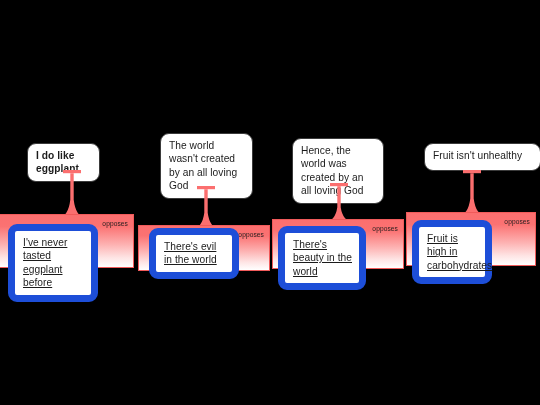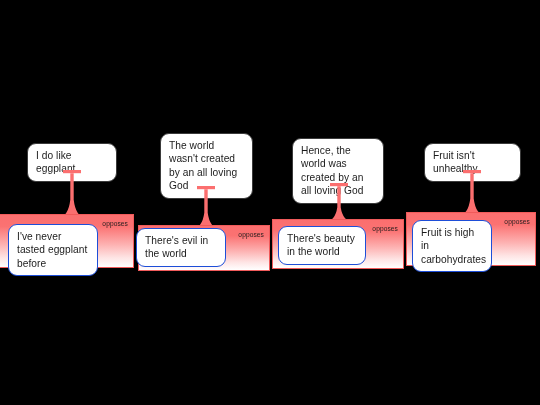--- a/index.html
+++ b/index.html
@@ -61,45 +61,46 @@
     line-height: 8px;
     color: #2a2020;
     letter-spacing: 0.1px;
     white-space: nowrap;
   }
 
   
   .premise-box {
     position: absolute;
     background: #ffffff;
-    border: 1px solid #1d4ed8;
+    border: 7px solid #1d4ed8;
     border-radius: 9px;
     box-sizing: border-box;
     color: #1b1b1b;
     font-size: 10.2px;
     line-height: 13.4px;
     padding: 5px 7px 5px 8px;
     letter-spacing: 0.05px;
+    text-decoration: underline;
   }
 
   
   .connector {
     position: absolute;
     pointer-events: none;
   }
   .connector svg { display: block; }
 </style>
 </head>
 <body>
 
 <div id="canvas"></div>
 
 <div id="groups-root">
     <div class="group">
-      <div class="claim-box" style="left: 27px; top: 143px; width: 90px; min-height: 28px;">I do like eggplant</div>
+      <div class="claim-box" style="left: 27px; top: 143px; width: 73px; min-height: 28px; font-weight: bold;">I do like eggplant</div>
       <div class="connector" style="left: 58px; top: 170px; width: 28px; height: 48px;">
         <svg width="28" height="48" viewBox="0 0 28 48">
           <rect x="5" y="0" width="18" height="3.2" fill="#fb6f6f"></rect>
           <path d="M 12.3 3.2 L 15.7 3.2 L 15.7 29.759999999999998 Q 17.7 47 28 48 L 0 48 Q 10.3 47 12.3 29.759999999999998 Z" fill="#fb6f6f"></path>
         </svg>
       </div>
       <div class="opposes-panel" style="left: -6px; top: 214px; width: 140px; height: 54px;">
         <span class="opposes-label">opposes</span>
       </div>
       <div class="premise-box" style="left: 8px; top: 224px; width: 90px; min-height: 37px;">I've never tasted eggplant before</div>
@@ -108,37 +109,37 @@
       <div class="claim-box" style="left: 160px; top: 133px; width: 93px; min-height: 47px;">The world wasn't created by an all loving God</div>
       <div class="connector" style="left: 192px; top: 186px; width: 28px; height: 43px;">
         <svg width="28" height="43" viewBox="0 0 28 43">
           <rect x="5" y="0" width="18" height="3.2" fill="#fb6f6f"></rect>
           <path d="M 12.3 3.2 L 15.7 3.2 L 15.7 26.66 Q 17.7 42 28 43 L 0 43 Q 10.3 42 12.3 26.66 Z" fill="#fb6f6f"></path>
         </svg>
       </div>
       <div class="opposes-panel" style="left: 138px; top: 225px; width: 132px; height: 46px;">
         <span class="opposes-label">opposes</span>
       </div>
-      <div class="premise-box" style="left: 136px; top: 228px; width: 90px; min-height: 37px;">There's evil in the world</div>
+      <div class="premise-box" style="left: 149px; top: 228px; width: 90px; min-height: 37px;">There's evil in the world</div>
     </div>
     <div class="group">
       <div class="claim-box" style="left: 292px; top: 138px; width: 92px; min-height: 47px;">Hence, the world was created by an all loving God</div>
       <div class="connector" style="left: 325px; top: 183px; width: 28px; height: 39px;">
         <svg width="28" height="39" viewBox="0 0 28 39">
           <rect x="5" y="0" width="18" height="3.2" fill="#fb6f6f"></rect>
           <path d="M 12.3 3.2 L 15.7 3.2 L 15.7 24.18 Q 17.7 38 28 39 L 0 39 Q 10.3 38 12.3 24.18 Z" fill="#fb6f6f"></path>
         </svg>
       </div>
       <div class="opposes-panel" style="left: 272px; top: 219px; width: 132px; height: 50px;">
         <span class="opposes-label">opposes</span>
       </div>
       <div class="premise-box" style="left: 278px; top: 226px; width: 88px; min-height: 37px;">There's beauty in the world</div>
     </div>
     <div class="group">
-      <div class="claim-box" style="left: 424px; top: 143px; width: 97px; min-height: 28px;">Fruit isn't unhealthy</div>
+      <div class="claim-box" style="left: 424px; top: 143px; width: 117px; min-height: 28px;">Fruit isn't unhealthy</div>
       <div class="connector" style="left: 458px; top: 170px; width: 28px; height: 46px;">
         <svg width="28" height="46" viewBox="0 0 28 46">
           <rect x="5" y="0" width="18" height="3.2" fill="#fb6f6f"></rect>
           <path d="M 12.3 3.2 L 15.7 3.2 L 15.7 28.52 Q 17.7 45 28 46 L 0 46 Q 10.3 45 12.3 28.52 Z" fill="#fb6f6f"></path>
         </svg>
       </div>
       <div class="opposes-panel" style="left: 406px; top: 212px; width: 130px; height: 54px;">
         <span class="opposes-label">opposes</span>
       </div>
       <div class="premise-box" style="left: 412px; top: 220px; width: 80px; min-height: 37px;">Fruit is high in carbohydrates</div>

